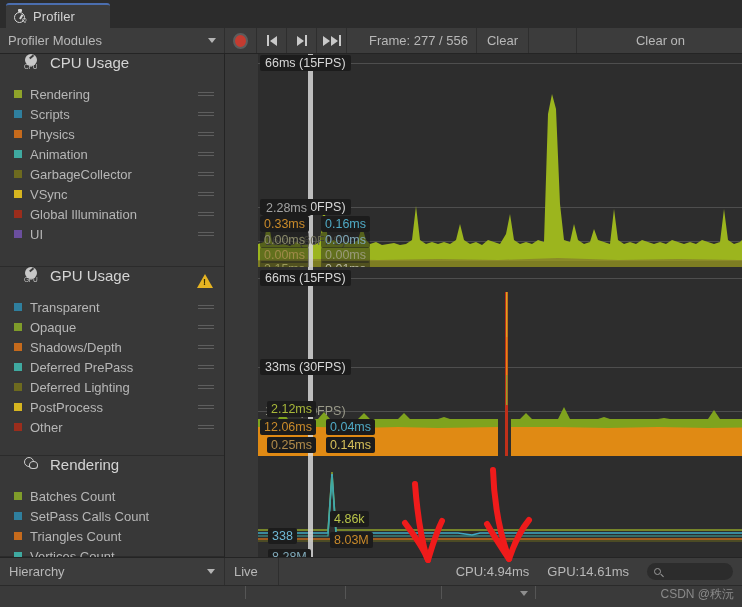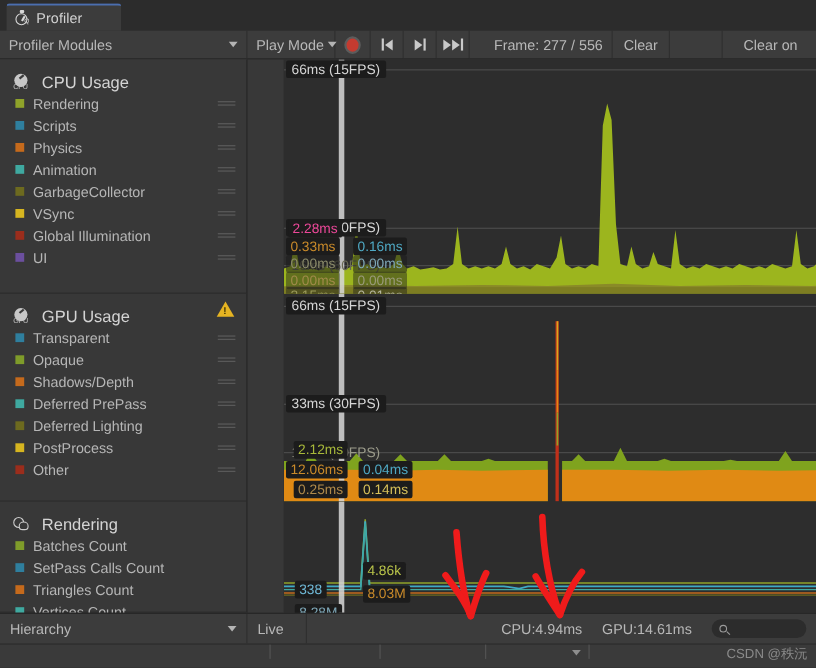--- a/index.html
+++ b/index.html
@@ -83,22 +83,22 @@
   
   .body { position: absolute; left: 0; top: 54px; width: 742px; height: 503px; }
 
   
   .modules {
     position: absolute; left: 0; top: 0; width: 225px; height: 503px;
     background: #383838; border-right: 1px solid #242424;
   }
   .module { position: relative; border-bottom: 1px solid #2b2b2b; }
   .mod-head {
-    display: flex; align-items: flex-end; height: 30px;
-    padding-left: 11px; gap: 7px; position: relative;
+    display: flex; align-items: flex-start; height: 30px;
+    padding-left: 11px; gap: 7px; position: relative; margin-left: 12px;
   }
   .mod-title { color: #d4d4d4; font-size: 15px; }
   .mod-icon { width: 20px; height: 17px; position: relative; }
   .mod-icon .disc {
     position: absolute; left: 2px; top: 0px; width: 12px; height: 12px;
     border-radius: 50%; background: #c8c8c8;
   }
   .mod-icon .disc:after {
     content: ''; position: absolute; left: 4px; top: 2px;
     width: 5px; height: 1.6px; background: #3b3b3b; transform: rotate(-40deg);
@@ -223,24 +223,20 @@
           <span class="hand"></span>
           <span class="sub">Q</span>
       </span>
       <span class="tab-label">Profiler</span>
     </div>
   </div>
 
   <div class="toolbar">
     <div class="tb-cell tb-modules">
       <span>Profiler Modules</span>
-      <span class="caret"></span>
-    </div>
-    <div class="tb-cell tb-playmode">
-      <span>Play Mode</span>
       <span class="caret"></span>
     </div>
     <div class="tb-cell tb-record">
       <span class="rec-dot"></span>
     </div>
     <div class="tb-cell tb-nav">
       <span class="navicon">
         <span class="bar"></span>
           <span class="tri-l"></span>
       </span>
@@ -451,21 +447,21 @@
           <path d="M0,213 L0,206 L60,205 L120,206 L180,205 L240,206 L300,204 L360,206 L420,205 L480,206 L516,205 L516,213 Z" fill="#8a8a28"></path>
           <rect x="0" y="207" width="516" height="6" fill="#7d7d22"></rect>
         </svg>
         <div class="gridline" style="top:4%"></div>
         <div class="gridline" style="top:72%"></div>
         <div class="gridline" style="top:88%"></div>
         <div class="glabel" style="top:4%">66ms (15FPS)</div>
         <div class="glabel" style="top:72%">33ms (30FPS)</div>
         <div class="glabel" style="top:88%; color:#6a6a55; background:transparent">16ms (60FPS)</div>
         <div class="playhead" style="left:50px"></div>
-        <div class="vlabel" style="left:4px;  top:146px; color:#ec4899">2.28ms</div>
+        <div class="vlabel" style="left:4px;  top:146px; color:#a3a3a3">2.28ms</div>
         <div class="vlabel" style="left:2px;  top:162px; color:#c98a2a">0.33ms</div>
         <div class="vlabel" style="left:63px; top:162px; color:#4fa9c4">0.16ms</div>
         <div class="vlabel" style="left:2px;  top:178px; color:#8a8a6a; background:rgba(28,28,28,.55)">0.00ms</div>
         <div class="vlabel" style="left:63px; top:178px; color:#7fa8b8; background:rgba(28,28,28,.55)">0.00ms</div>
         <div class="vlabel" style="left:2px;  top:193px; color:#a08a4a; background:rgba(28,28,28,.45)">0.00ms</div>
         <div class="vlabel" style="left:63px; top:193px; color:#9a9a7a; background:rgba(28,28,28,.45)">0.00ms</div>
         <div class="vlabel" style="left:2px;  top:207px; color:#9a9a5a; background:rgba(28,28,28,.45)">2.15ms</div>
         <div class="vlabel" style="left:63px; top:207px; color:#b8b8a0; background:rgba(28,28,28,.45)">0.01ms</div>
       </div>
 

